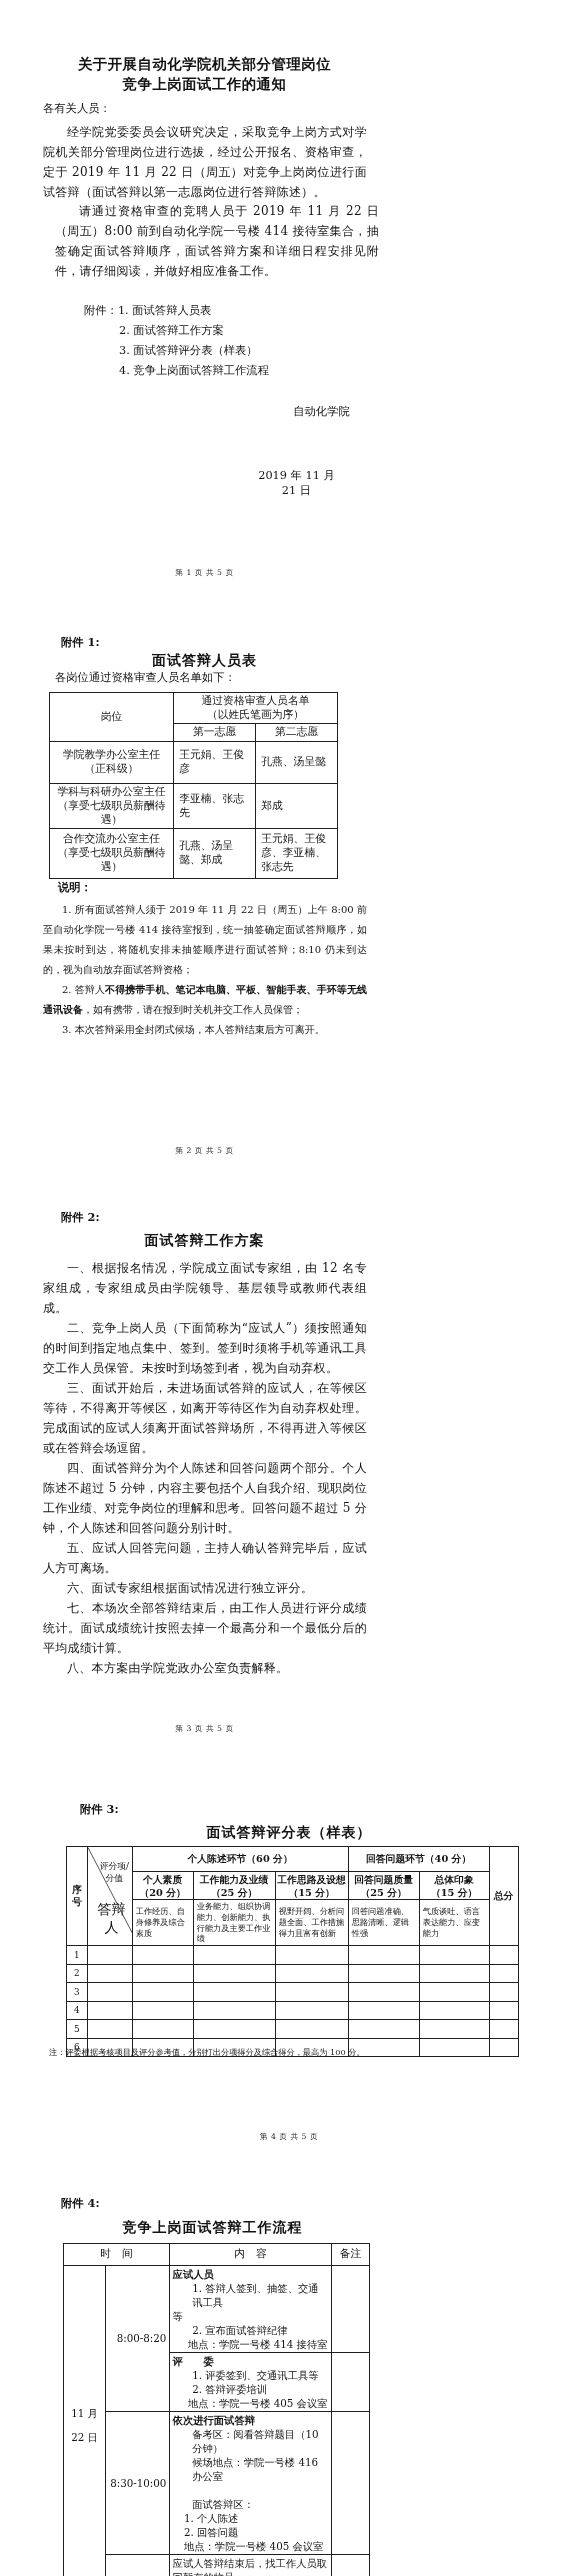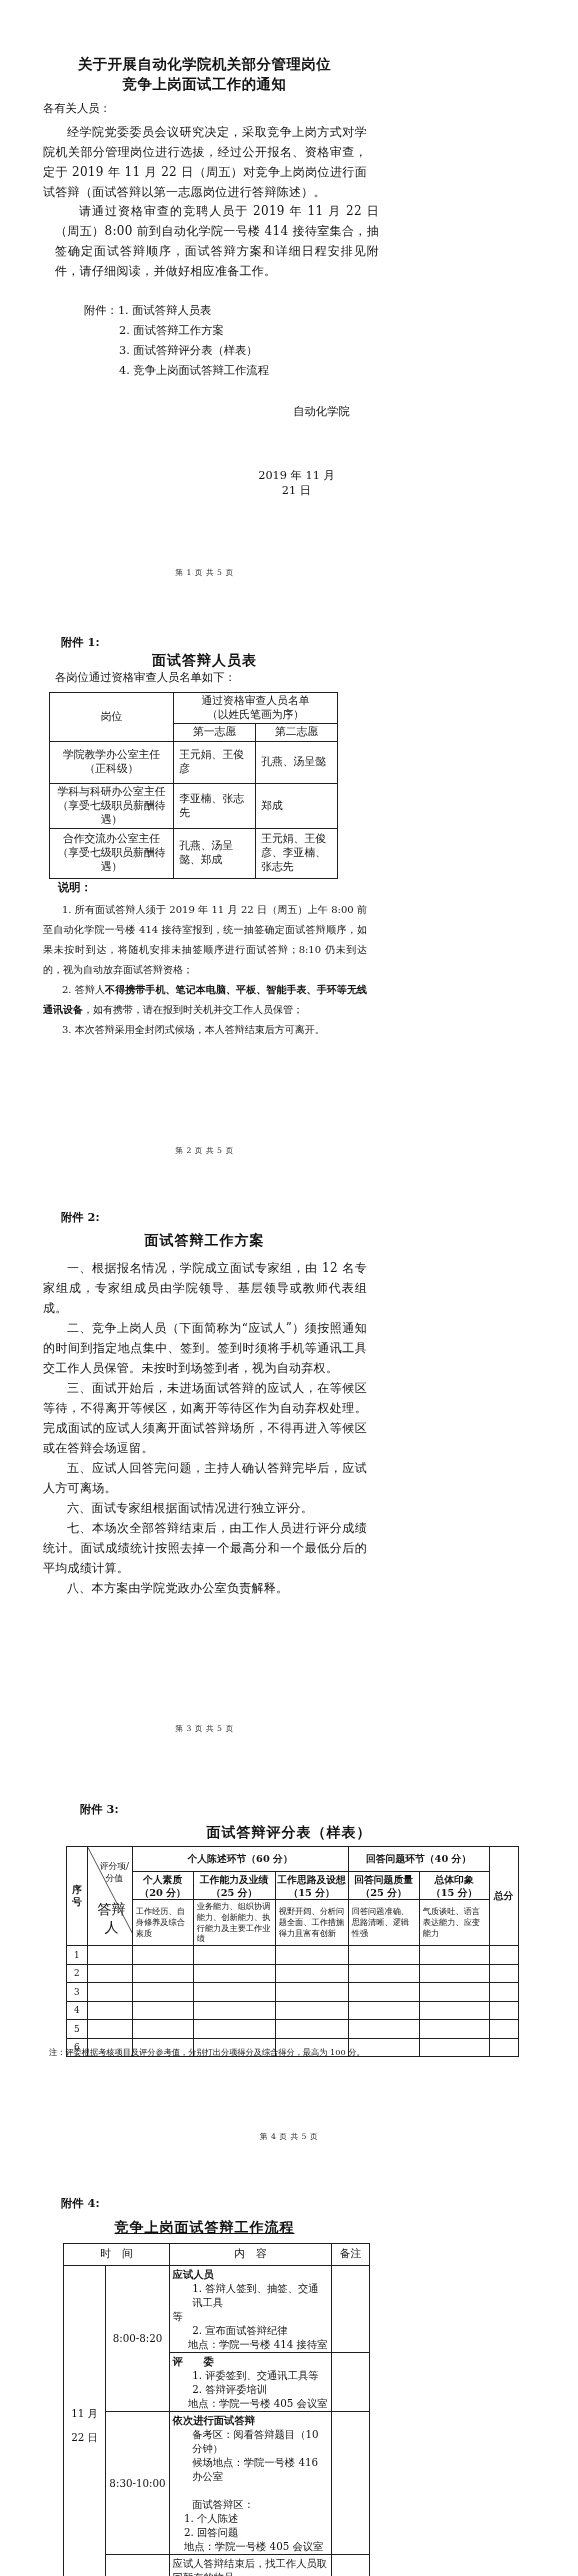--- a/index.html
+++ b/index.html
@@ -61,27 +61,27 @@
   #p4-table .num{font-size:8.8px;}
   #p4-table tr.seam td{border-top:1.5px solid #8f8f8f;}
   .diagcell{position:relative;padding:0 !important;}
   .diagcell svg{position:absolute;top:0;left:0;}
   .diagcell .dtop{position:absolute;top:13.4px;right:2.6px;font-size:8.8px;line-height:12px;text-align:center;}
   .diagcell .dbottom{position:absolute;bottom:8.2px;left:3.6px;font-size:14px;}
   #p4-note{top:2047px;left:49px;font-size:8.2px;}
   #p4-footer{top:2100px;left:0;width:578px;}
   
   #p5-label{top:2196px;left:61px;}
-  #p5-title{top:2219px;left:0;width:409px;text-decoration:underline;}
+  #p5-title{top:2219px;left:8px;width:409px;}
   #p5-table{top:2243px;left:63px;}
   #p5-table table{width:307px;table-layout:fixed;}
   #p5-table td{border:0.8px solid #1f1f1f;vertical-align:middle;font-size:10.3px;padding:1px 2.6px;}
   #p5-table .hdr{text-align:center;font-size:10.8px;}
   #p5-table .datecell{text-align:center;line-height:24px;}
-  #p5-table .timecell{text-align:center;}
+  #p5-table .timecell{text-align:right;}
   #p5-table .content div{line-height:14px;}
   #p5-table .content .b{font-weight:bold;}
   #p5-table .content .i1{padding-left:1.1em;}
   #p5-table .content .i2{padding-left:1.9em;}
   #p5-table .content .i3{padding-left:1.5em;}
 </style>
 </head>
 <body>
 
 <div id="canvas">
@@ -167,20 +167,21 @@
     <p>3. 本次答辩采用全封闭式候场，本人答辩结束后方可离开。</p>
   </div>
   <div class="abs center footer" id="p2-footer">第 2 页 共 5 页</div>
 
   <div class="abs att-label" id="p3-label">附件 2:</div>
   <div class="abs center sec-title" id="p3-title">面试答辩工作方案</div>
   <div class="abs body-text" id="p3-body">
     <p>一、根据报名情况，学院成立面试专家组，由 12 名专家组成，专家组成员由学院领导、基层领导或教师代表组成。</p>
     <p>二、竞争上岗人员（下面简称为“应试人”）须按照通知的时间到指定地点集中、签到。签到时须将手机等通讯工具交工作人员保管。未按时到场签到者，视为自动弃权。</p>
     <p>三、面试开始后，未进场面试答辩的应试人，在等候区等待，不得离开等候区，如离开等待区作为自动弃权处理。完成面试的应试人须离开面试答辩场所，不得再进入等候区或在答辩会场逗留。</p>
+    <p>四、面试答辩分为个人陈述和回答问题两个部分。个人陈述不超过 5 分钟，内容主要包括个人自我介绍、现职岗位工作业绩、对竞争岗位的理解和思考。回答问题不超过 5 分钟，个人陈述和回答问题分别计时。</p>
     <p>五、应试人回答完问题，主持人确认答辩完毕后，应试人方可离场。</p>
     <p>六、面试专家组根据面试情况进行独立评分。</p>
     <p>七、本场次全部答辩结束后，由工作人员进行评分成绩统计。面试成绩统计按照去掉一个最高分和一个最低分后的平均成绩计算。</p>
     <p>八、本方案由学院党政办公室负责解释。</p>
   </div>
   <div class="abs center footer" id="p3-footer">第 3 页 共 5 页</div>
 
   <div class="abs att-label" id="p4-label">附件 3:</div>
   <div class="abs center sec-title" id="p4-title">面试答辩评分表（样表）</div>
 

